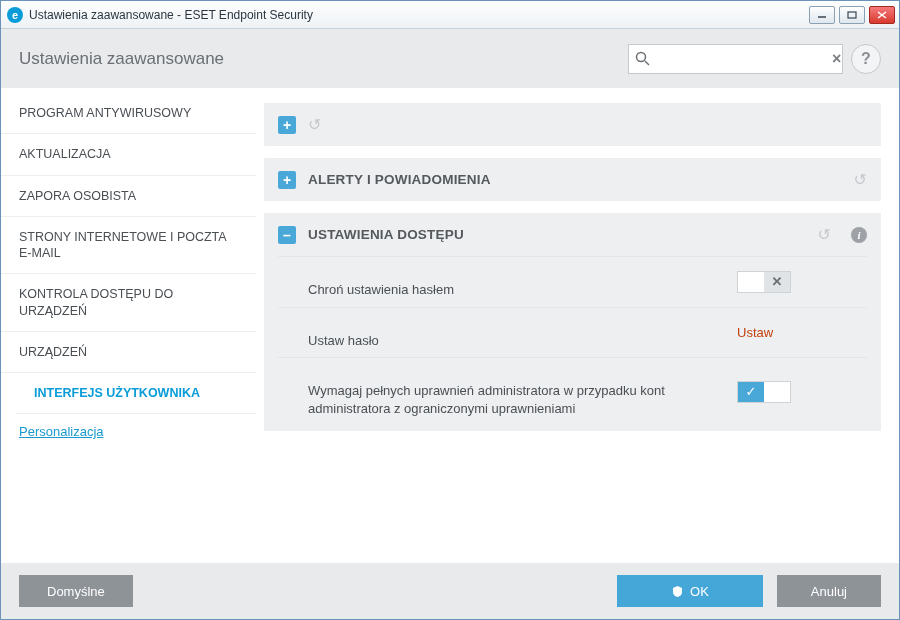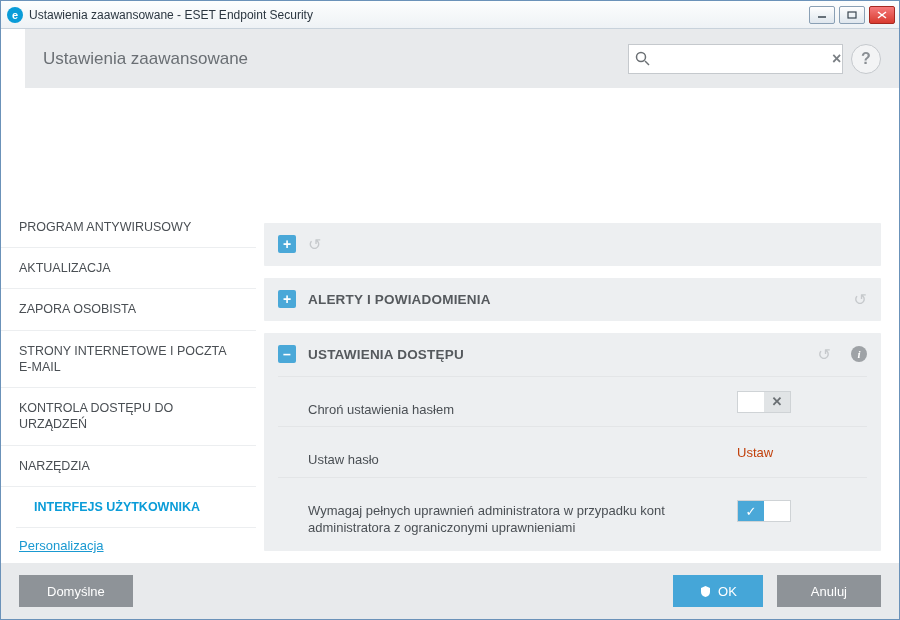--- a/index.html
+++ b/index.html
@@ -5,30 +5,30 @@
   * { box-sizing: border-box; margin: 0; padding: 0; font-family: "Segoe UI", Arial, sans-serif; }
   body { background: #fff; }
   .window { width: 900px; height: 620px; border: 1px solid #6b92b9; display: flex; flex-direction: column; background: #fff; }
   .titlebar { height: 28px; background: linear-gradient(#fdfefe,#eef2f5); border-bottom: 1px solid #c8d2db; display: flex; align-items: center; padding: 0 4px 0 6px; }
   .title-icon { width: 16px; height: 16px; border-radius: 50%; background: #0a9cd8; display: inline-flex; align-items: center; justify-content: center; color: #fff; font-size: 11px; font-weight: bold; margin-right: 6px; }
   .title-text { font-size: 12px; color: #2b3640; flex: 1; }
   .win-btns { display: flex; gap: 4px; }
   .win-btn { width: 26px; height: 18px; border: 1px solid #8aa0b5; background: linear-gradient(#fefefe,#dfe7ee); font-size: 10px; display: flex; align-items: center; justify-content: center; cursor: pointer; border-radius: 2px; }
   .win-btn.close { background: linear-gradient(#f57a7a,#d83a2f); border-color: #a52820; color: #fff; }
 
-  .headerbar { height: 60px; background: #e8eaec; display: flex; align-items: center; padding: 0 18px; justify-content: space-between; border-bottom: 1px solid #fff; margin-left: 24px; }
+  .headerbar { height: 60px; background: #e8eaec; display: flex; align-items: center; padding: 0 18px; justify-content: space-between; border-bottom: 1px solid #fff; }
   .headerbar h1 { font-size: 17px; font-weight: 400; color: #6a6f74; }
   .search-wrap { display: flex; align-items: center; gap: 8px; }
   .search-box { width: 215px; height: 30px; background: #fff; border: 1px solid #c5c9cd; display: flex; align-items: center; padding: 0 6px; }
   .search-box svg { flex: none; }
   .search-box input { border: none; outline: none; flex: 1; font-size: 13px; margin-left: 6px; }
   .search-clear { color: #7a7f84; font-size: 16px; cursor: pointer; font-weight: bold; }
   .help-btn { width: 30px; height: 30px; border: 1px solid #c5c9cd; border-radius: 50%; background: #f3f4f5; color: #8a8f94; font-size: 16px; font-weight: bold; display: flex; align-items: center; justify-content: center; cursor: pointer; }
 
-  .body { flex: 1; display: flex; overflow: hidden; align-items: flex-end; }
+  .body { flex: 1; display: flex; overflow: hidden; }
   .sidebar { width: 255px; background: #fff; padding-top: 4px; }
   .side-item { padding: 12px 18px; font-size: 12.5px; color: #4a4f54; border-bottom: 1px solid #eceef0; cursor: pointer; line-height: 1.3; }
   .side-item.active { color: #0a9cd8; font-weight: 600; margin-left: 15px; }
   .side-sub { padding: 10px 18px; font-size: 13px; color: #1a99d1; cursor: pointer; text-decoration: underline; }
 
   .content { flex: 1; background: #fff; padding: 14px 18px 0 8px; overflow: auto; }
   .panel { background: #edeff1; border-radius: 1px; margin-bottom: 12px; }
   .panel-head { display: flex; align-items: center; padding: 12px 14px; gap: 12px; cursor: pointer; }
   .toggle { width: 18px; height: 18px; background: #4aa8d8; color: #fff; display: flex; align-items: center; justify-content: center; font-size: 14px; font-weight: bold; border-radius: 2px; line-height: 1; }
   .panel-title { flex: 1; font-size: 13.5px; font-weight: 700; color: #55595d; letter-spacing: .2px; }
@@ -40,21 +40,21 @@
   .row-ctrl { width: 130px; display: flex; justify-content: flex-start; }
   .toggle-off { width: 54px; height: 22px; border: 1px solid #cfd3d6; background: #fff; position: relative; cursor: pointer; display:flex; }
   .toggle-off .knob { width: 50%; background: #e1e4e6; display:flex; align-items:center; justify-content:center; color:#6a6f73; font-weight:bold; margin-left:auto; }
   .toggle-on { width: 54px; height: 22px; border: 1px solid #cfd3d6; background: #fff; position: relative; cursor: pointer; display:flex; }
   .toggle-on .knob { width: 50%; background: #4aa8d8; display:flex; align-items:center; justify-content:center; color:#fff; }
   .link { color: #c2410c; cursor: pointer; font-size: 13px; }
 
   .footer { height: 56px; background: #e8eaec; display: flex; align-items: center; padding: 0 18px; gap: 14px; }
   .btn { height: 32px; padding: 16px 28px; border: none; font-size: 13px; color: #fff; cursor: pointer; display: inline-flex; align-items: center; gap: 6px; }
   .btn-default { background: #8e9398; }
-  .btn-ok { background: #45a6d8; padding: 0 26px; }
+  .btn-ok { background: #45a6d8; padding: 0 54px; }
   .btn-cancel { background: #8e9398; padding: 8px 34px; }
   .spacer { flex: 1; }
 </style>
 </head>
 <body>
 
 <div class="window">
 
   <div class="titlebar">
     <span class="title-icon">e</span>
@@ -94,21 +94,21 @@
     </div>
   </div>
 
   <div class="body">
     <div class="sidebar">
       <div class="side-item"><span>PROGRAM ANTYWIRUSOWY</span></div>
       <div class="side-item"><span>AKTUALIZACJA</span></div>
       <div class="side-item"><span>ZAPORA OSOBISTA</span></div>
       <div class="side-item"><span>STRONY INTERNETOWE I POCZTA E-MAIL</span></div>
       <div class="side-item"><span>KONTROLA DOSTĘPU DO URZĄDZEŃ</span></div>
-      <div class="side-item"><span>NARZĘDZIA</span></div>
+      <div class="side-item"><span>URZĄDZEŃ</span></div>
       <div class="side-item active"><span>INTERFEJS UŻYTKOWNIKA</span></div>
       <div class="side-sub"><span>Personalizacja</span></div>
     </div>
 
     <div class="content">
 
       <div class="panel">
         <div class="panel-head">
           <span class="toggle">+</span>
           <span class="reset-ic">↺</span>

